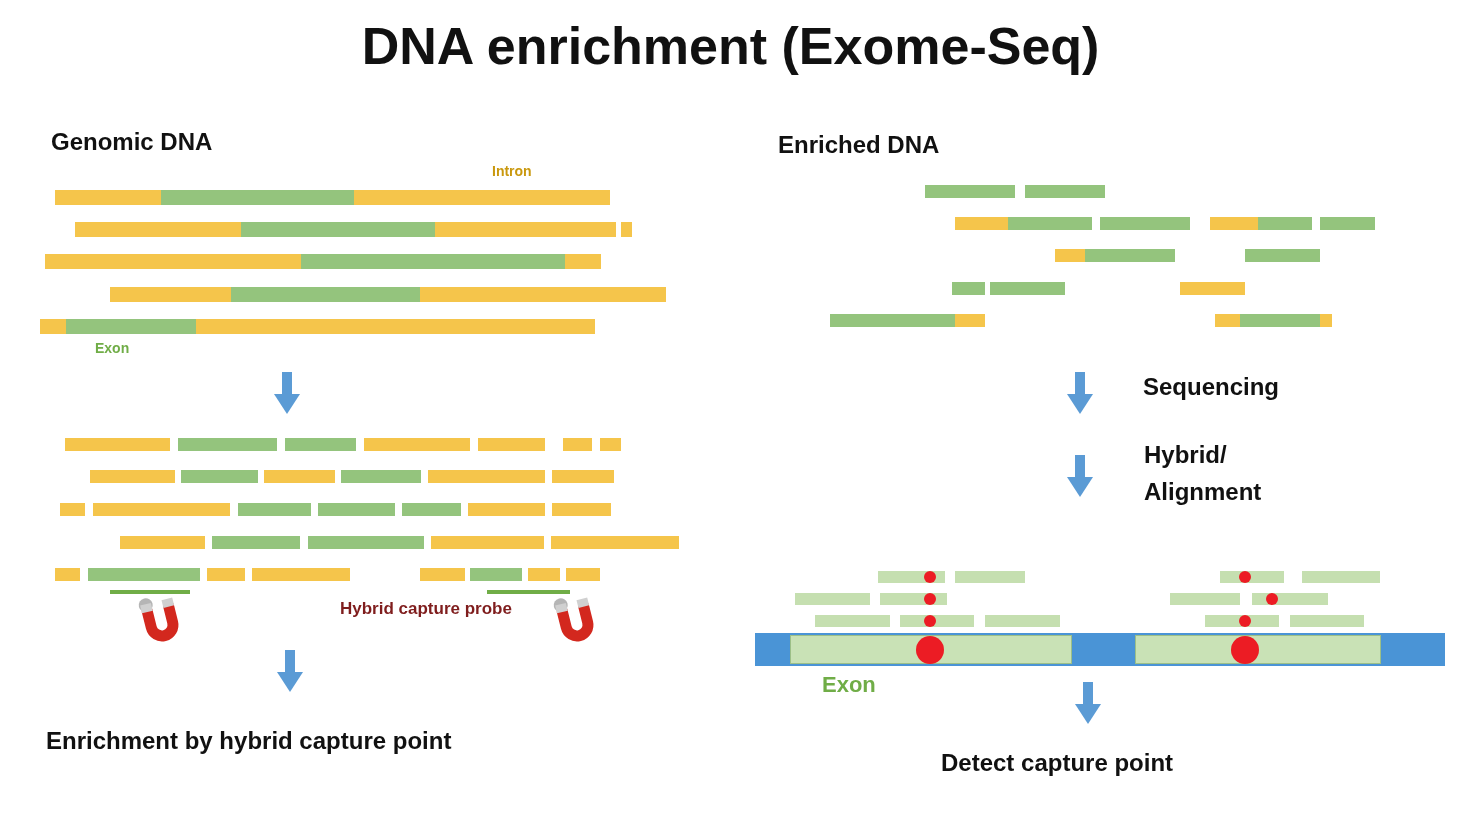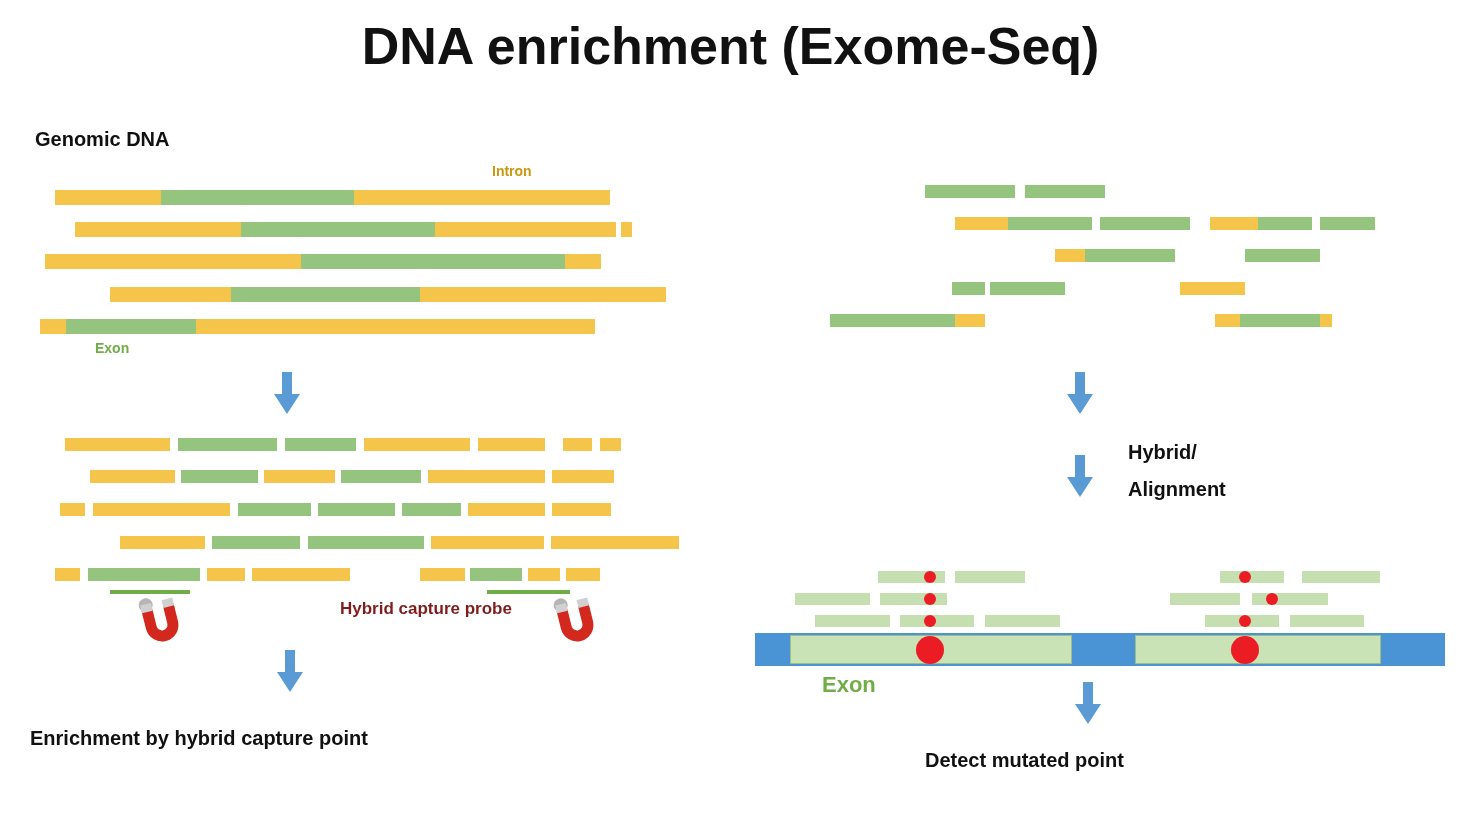--- a/index.html
+++ b/index.html
@@ -5,21 +5,21 @@
   html,body{margin:0;padding:0;background:#ffffff;}
   .stage{
     position:relative;width:1461px;height:820px;background:#ffffff;overflow:hidden;
     font-family:"Liberation Sans", sans-serif;
   }
   .title{
     position:absolute;left:0;right:0;top:16px;text-align:center;
     font-size:52px;font-weight:bold;color:#111;
   }
   .txt{position:absolute;font-weight:bold;color:#111;white-space:nowrap;}
-  .h{font-size:20px;}
+  .h{font-size:24px;margin-left:16px;}
   .s{font-size:14px;}
   .s2{font-size:22px;}
   .xs{font-size:17px;}
   .arrow{position:absolute;width:30px;height:42px;line-height:0;}
   .magnet{position:absolute;width:56px;height:54px;line-height:0;transform:rotate(-14deg);}
 </style>
 </head>
 <body>
 
 <div class="stage" id="stage">
@@ -56,46 +56,48 @@
   <div class="txt xs" style="left: 340px; top: 599px; color: #7f1d1d;">Hybrid capture probe</div>
 
   <div class="arrow" style="left: 275px; top: 650px; color: rgb(91, 155, 213);">
     <svg width="30" height="42" viewBox="0 0 30 42">
         <rect x="10" y="0" width="10" height="24" fill="currentColor"></rect>
         <polygon points="2,22 28,22 15,42" fill="currentColor"></polygon>
       </svg>
   </div>
   <div class="txt h" style="left:30px;top:727px">Enrichment by hybrid capture point</div>
 
+  <div class="txt h" style="left:762px;top:131px">Enriched DNA</div>
 
   <div class="arrow" style="left: 1065px; top: 372px; color: rgb(91, 155, 213);">
     <svg width="30" height="42" viewBox="0 0 30 42">
         <rect x="10" y="0" width="10" height="24" fill="currentColor"></rect>
         <polygon points="2,22 28,22 15,42" fill="currentColor"></polygon>
       </svg>
   </div>
+  <div class="txt h" style="left:1127px;top:373px">Sequencing</div>
 
   <div class="arrow" style="left: 1065px; top: 455px; color: rgb(91, 155, 213);">
     <svg width="30" height="42" viewBox="0 0 30 42">
         <rect x="10" y="0" width="10" height="24" fill="currentColor"></rect>
         <polygon points="2,22 28,22 15,42" fill="currentColor"></polygon>
       </svg>
   </div>
   <div class="txt h" style="left:1128px;top:441px">Hybrid/</div>
   <div class="txt h" style="left:1128px;top:478px">Alignment</div>
 
   <div class="txt s2" style="left: 822px; top: 672px; color: rgb(112, 173, 71);">Exon</div>
 
   <div class="arrow" style="left: 1073px; top: 682px; color: rgb(91, 155, 213);">
     <svg width="30" height="42" viewBox="0 0 30 42">
         <rect x="10" y="0" width="10" height="24" fill="currentColor"></rect>
         <polygon points="2,22 28,22 15,42" fill="currentColor"></polygon>
       </svg>
   </div>
-  <div class="txt h" style="left:925px;top:749px">Detect mutated point</div>
+  <div class="txt h" style="left:925px;top:749px">Detect capture point</div>
 
 <div style="position: absolute; left: 55px; top: 190px; width: 106px; height: 15px; background: rgb(245, 197, 75);"></div>
     <div style="position: absolute; left: 161px; top: 190px; width: 193px; height: 15px; background: rgb(148, 196, 125);"></div>
     <div style="position: absolute; left: 354px; top: 190px; width: 256px; height: 15px; background: rgb(245, 197, 75);"></div>
     <div style="position: absolute; left: 75px; top: 222px; width: 166px; height: 15px; background: rgb(245, 197, 75);"></div>
     <div style="position: absolute; left: 241px; top: 222px; width: 194px; height: 15px; background: rgb(148, 196, 125);"></div>
     <div style="position: absolute; left: 435px; top: 222px; width: 181px; height: 15px; background: rgb(245, 197, 75);"></div>
     <div style="position: absolute; left: 621px; top: 222px; width: 11px; height: 15px; background: rgb(245, 197, 75);"></div>
     <div style="position: absolute; left: 45px; top: 254px; width: 256px; height: 15px; background: rgb(245, 197, 75);"></div>
     <div style="position: absolute; left: 301px; top: 254px; width: 264px; height: 15px; background: rgb(148, 196, 125);"></div>

